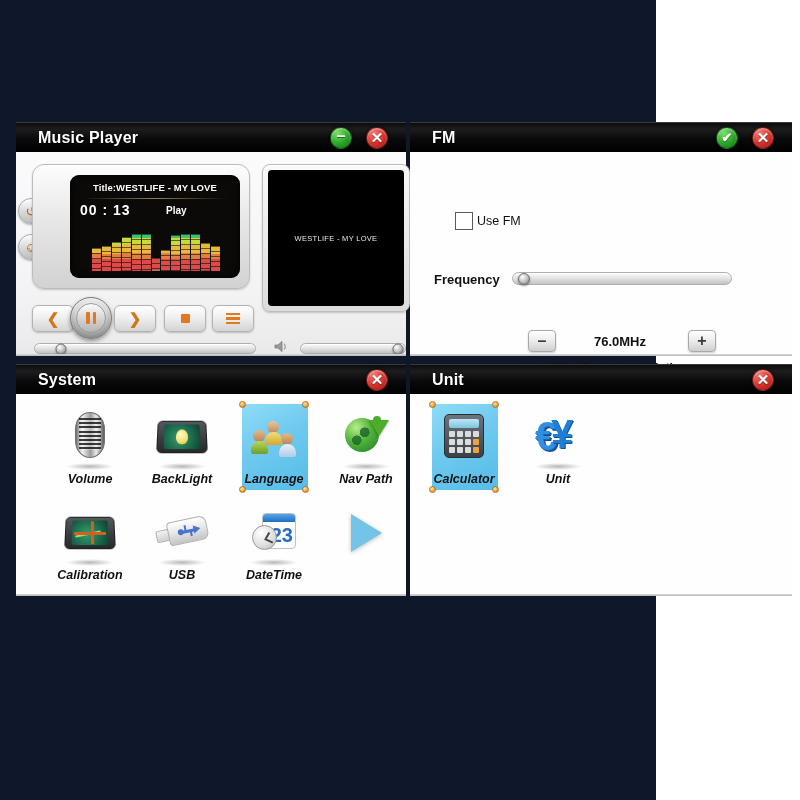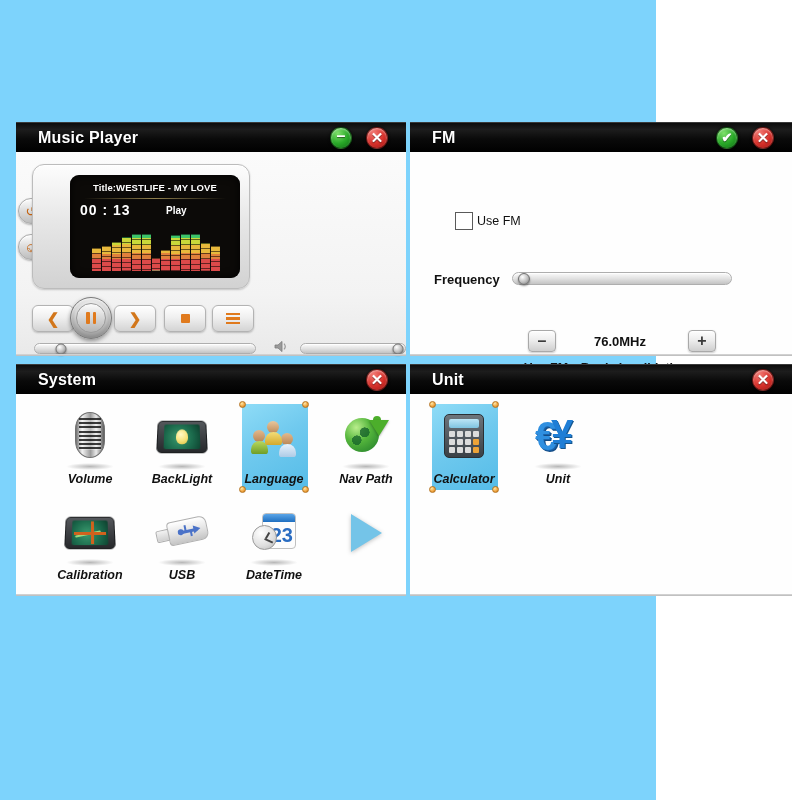--- a/index.html
+++ b/index.html
@@ -3,21 +3,21 @@
 <meta charset="utf-8">
 <title>Device UI Panels</title>
 <style>
   * { box-sizing: border-box; margin: 0; padding: 0; }
   html, body {
     width: 800px; height: 800px;
     background: #ffffff;
     font-family: "Liberation Sans", sans-serif;
     overflow: hidden;
   }
-  #root { position: relative; width: 656px; height: 800px; background: #7dd3fc; }
+  #root { position: relative; width: 656px; height: 800px; background: #0f172a; }
 
   
   .panel { position: absolute; background: #fff; }
   .titlebar {
     position: relative; height: 30px;
     background: linear-gradient(180deg,#0c0c0c 0%, #1d1d1d 22%, #0a0a0a 55%, #000 100%);
     border-top: 1px solid #3a3a3a;
   }
   .titlebar .ttl {
     position: absolute; left: 22px; top: 50%; transform: translateY(-50%);
@@ -338,20 +338,25 @@
               <div class="bar" style="height: 50%;"></div>
               <div class="bar" style="height: 86%;"></div>
               <div class="bar" style="height: 88%;"></div>
               <div class="bar" style="height: 88%;"></div>
               <div class="bar" style="height: 66%;"></div>
               <div class="bar" style="height: 60%;"></div>
             </div>
         </div>
       </div>
 
+      <div class="mp-video">
+        <div class="scr">
+          <span>WESTLIFE - MY LOVE</span>
+        </div>
+      </div>
 
       <div class="mp-controls">
         <div class="ctlbtn" id="btn-prev">
           <span>❮</span>
         </div>
         <div id="btn-play">
           <div class="inner">
               <i></i>
               <i></i>
             </div>

